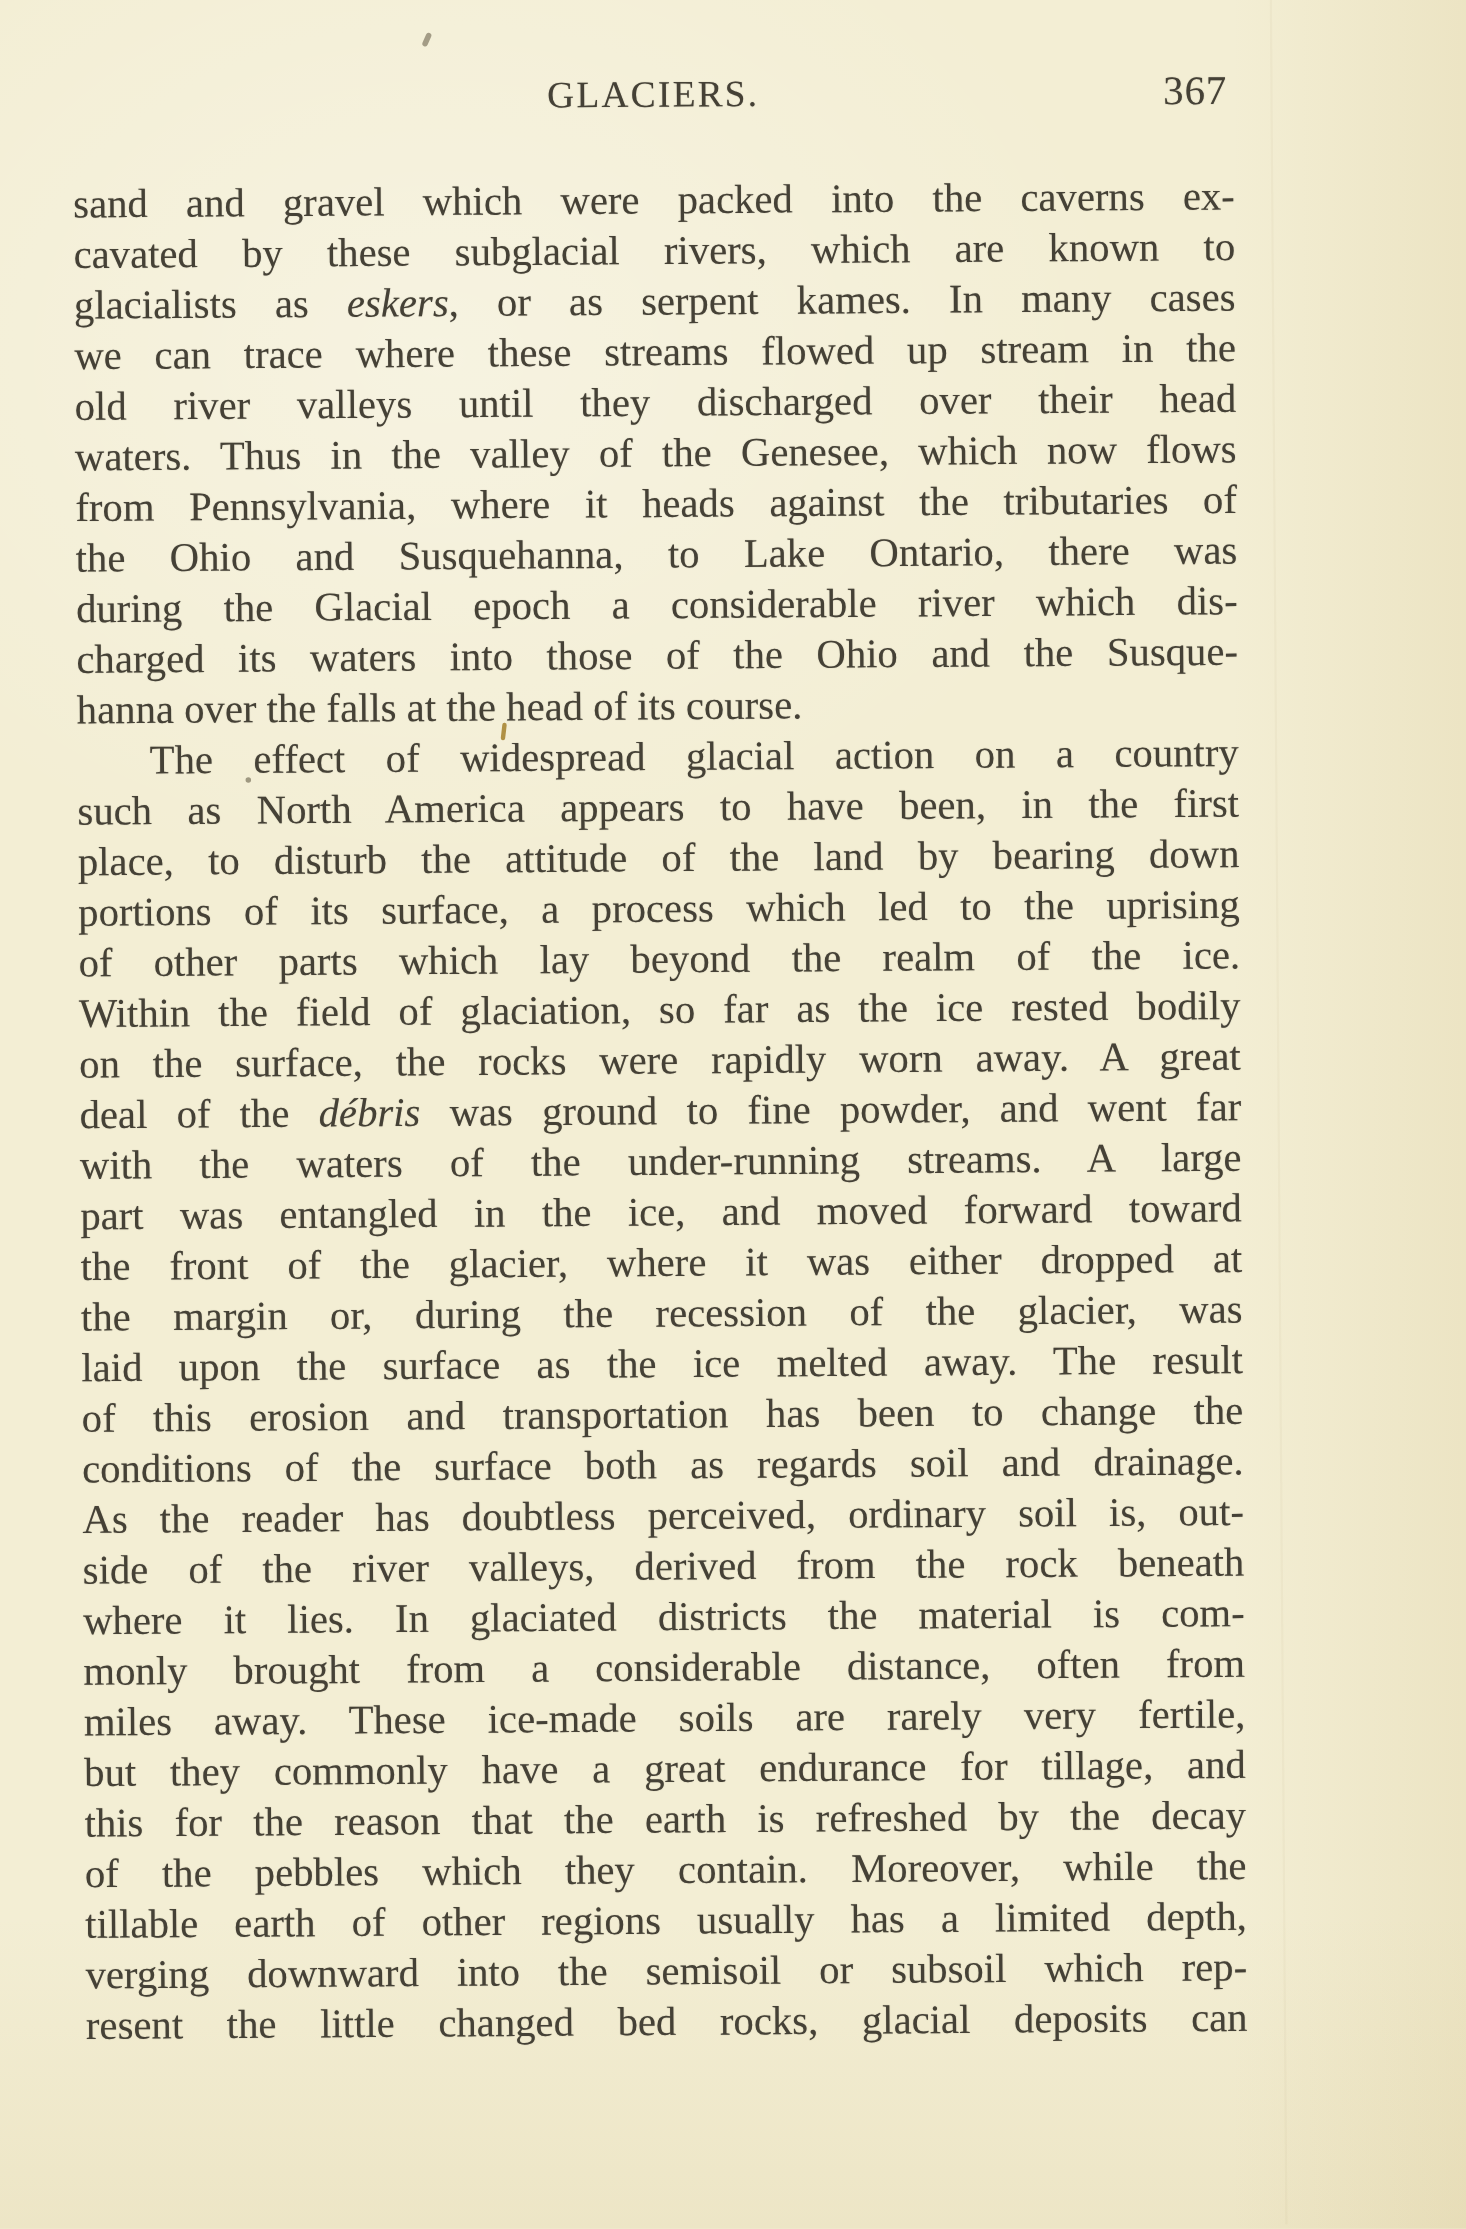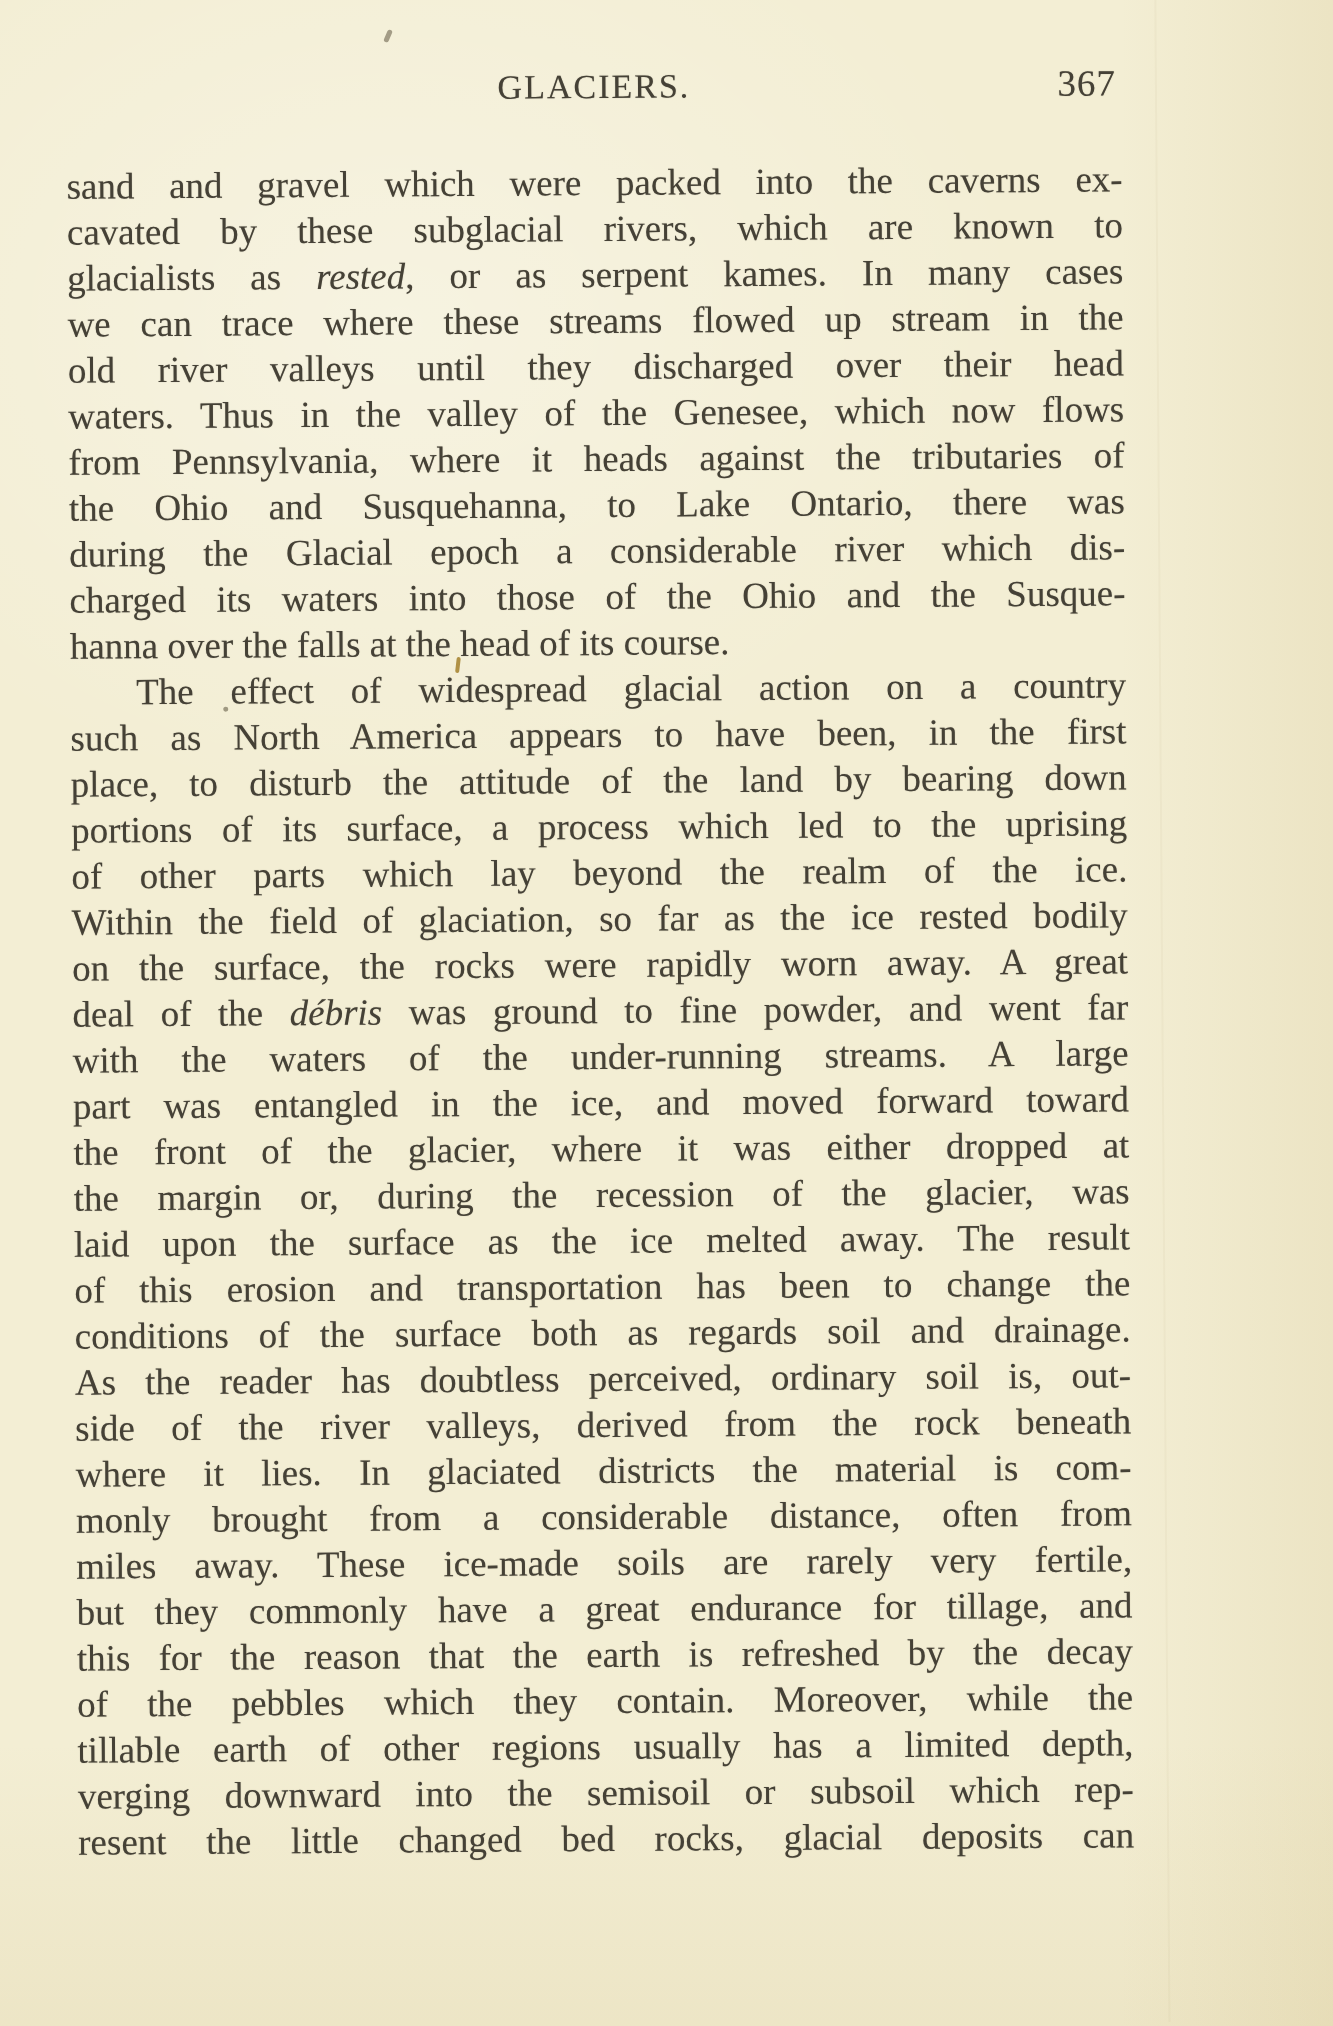--- a/index.html
+++ b/index.html
@@ -97,21 +97,21 @@
   <div class="sheet">
 
     <header class="running-head">
       <span class="head-title">GLACIERS.</span>
       <span class="page-num">367</span>
     </header>
 
     <main class="body-text">
         <div class="line just"><span>sand and gravel which were packed into the caverns ex-</span></div>
         <div class="line just"><span>cavated by these subglacial rivers, which are known to</span></div>
-        <div class="line just"><span>glacialists as </span><i>rested</i><span>, or as serpent kames.  In many cases</span></div>
+        <div class="line just"><span>glacialists as </span><i>eskers</i><span>, or as serpent kames.  In many cases</span></div>
         <div class="line just"><span>we can trace where these streams flowed up stream in the</span></div>
         <div class="line just"><span>old river valleys until they discharged over their head</span></div>
         <div class="line just"><span>waters.  Thus in the valley of the Genesee, which now flows</span></div>
         <div class="line just"><span>from Pennsylvania, where it heads against the tributaries of</span></div>
         <div class="line just"><span>the Ohio and Susquehanna, to Lake Ontario, there was</span></div>
         <div class="line just"><span>during the Glacial epoch a considerable river which dis-</span></div>
         <div class="line just"><span>charged its waters into those of the Ohio and the Susque-</span></div>
         <div class="line"><span>hanna over the falls at the head of its course.</span></div>
         <div class="line just indent"><span>The effect of widespread glacial action on a country</span></div>
         <div class="line just"><span>such as North America appears to have been, in the first</span></div>

